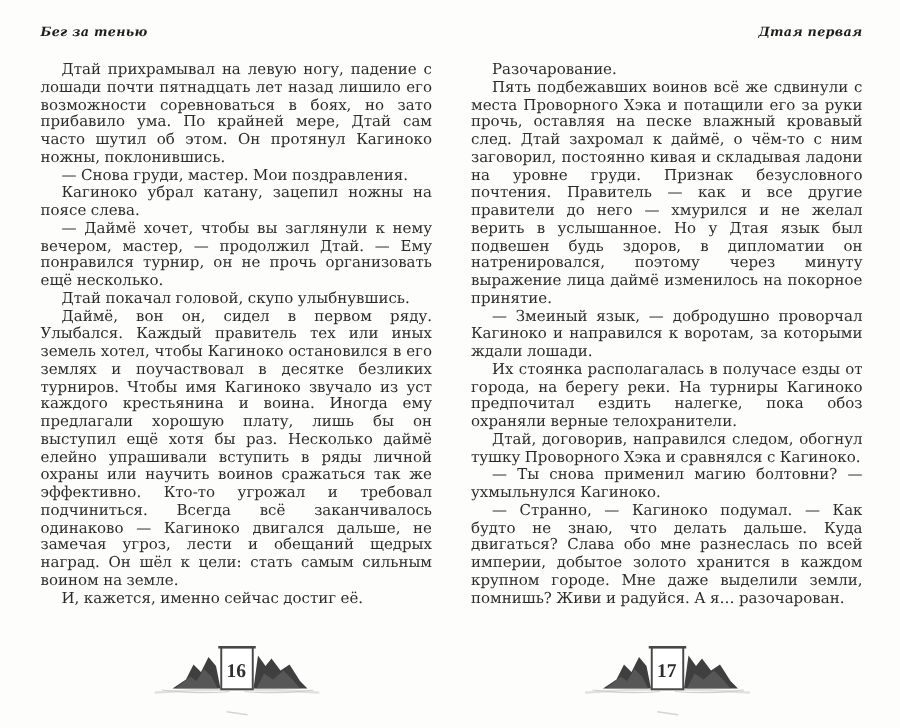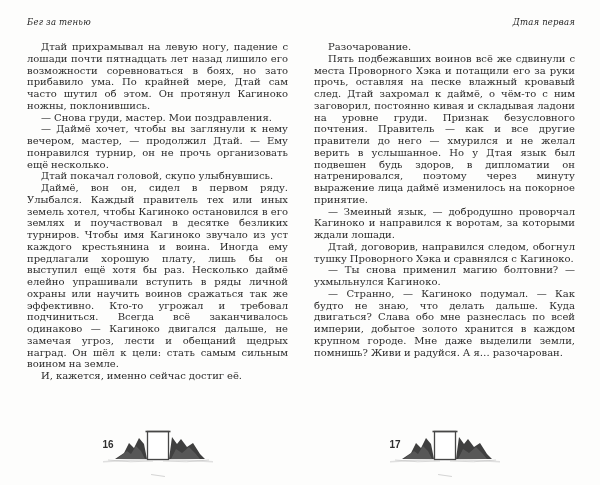--- a/index.html
+++ b/index.html
@@ -12,21 +12,21 @@
   }
   .book {
     width: 600px; height: 485px;
     padding: 17px 25px 0 27px;
     position: relative;
   }
   .running-head {
     display: flex;
     justify-content: space-between;
     font-size: 8.5px;
-    font-weight: normal;
+    font-weight: bold;
     font-style: italic;
     color: #1f1f1f;
     letter-spacing: 0.2px;
   }
   .spread {
     display: flex;
     gap: 26px;
     margin-top: 14px;
   }
   .page {
@@ -50,24 +50,25 @@
     width: 110px;
     height: 48px;
     transform: translateX(-50%);
   }
   .ornament svg { display: block; }
   .page-number {
     position: absolute;
     top: 12px;
     left: 0;
     width: 100%;
-    font-size: 10px;
+    text-align: center;
+    font-size: 13px;
     font-weight: bold;
     color: #2e2e2e;
-    font-family: Liberation Sans, sans-serif;
+    font-family: Liberation Serif, serif;
   }
   .ground-speck {
     position: absolute;
     bottom: -1px;
     left: 44%;
     width: 14px;
     height: 1px;
     background: #b9b9b9;
     transform: rotate(8deg);
     opacity: 0.6;
@@ -82,20 +83,21 @@
     <span>Бег за тенью</span>
     <span>Дтая первая</span>
   </div>
 
   <div class="spread">
 
     <section class="page">
       <div class="page-text">
         <p>Дтай прихрамывал на левую ногу, падение с лошади почти пятнадцать лет назад лишило его возможности соревноваться в боях, но зато прибавило ума. По крайней мере, Дтай сам часто шутил об этом. Он протянул Кагиноко ножны, поклонившись.</p>
         <p>— Снова груди, мастер. Мои поздравления.</p>
+        <p>Кагиноко убрал катану, зацепил ножны на поясе слева.</p>
         <p>— Даймё хочет, чтобы вы заглянули к нему вечером, мастер, — продолжил Дтай. — Ему понравился турнир, он не прочь организовать ещё несколько.</p>
         <p>Дтай покачал головой, скупо улыбнувшись.</p>
         <p>Даймё, вон он, сидел в первом ряду. Улыбался. Каждый правитель тех или иных земель хотел, чтобы Кагиноко остановился в его землях и поучаствовал в десятке безликих турниров. Чтобы имя Кагиноко звучало из уст каждого крестьянина и воина. Иногда ему предлагали хорошую плату, лишь бы он выступил ещё хотя бы раз. Несколько даймё елейно упрашивали вступить в ряды личной охраны или научить воинов сражаться так же эффективно. Кто-то угрожал и требовал подчиниться. Всегда всё заканчивалось одинаково — Кагиноко двигался дальше, не замечая угроз, лести и обещаний щедрых наград. Он шёл к цели: стать самым сильным воином на земле.</p>
         <p>И, кажется, именно сейчас достиг её.</p>
       </div>
       <div class="ornament">
         <span class="icon">
           <svg width="110" height="44" viewBox="0 0 110 44" xmlns="http://www.w3.org/2000/svg">
             <path d="M0,34 Q55,29.5 110,34 L110,35.5 Q55,31.5 0,35.5 Z" fill="#c9c9c9" opacity="0.55"></path>
             <path d="M12,32 L21,26 L26,16 L31,21 L36,11 L41,17 L44,32 Z" fill="#3f3f3f"></path>
@@ -111,20 +113,21 @@
         <span class="page-number">16</span>
         <span class="ground-speck"></span>
       </div>
     </section>
 
     <section class="page">
       <div class="page-text">
         <p>Разочарование.</p>
         <p>Пять подбежавших воинов всё же сдвинули с места Проворного Хэка и потащили его за руки прочь, оставляя на песке влажный кровавый след. Дтай захромал к даймё, о чём-то с ним заговорил, постоянно кивая и складывая ладони на уровне груди. Признак безусловного почтения. Правитель — как и все другие правители до него — хмурился и не желал верить в услышанное. Но у Дтая язык был подвешен будь здоров, в дипломатии он натренировался, поэтому через минуту выражение лица даймё изменилось на покорное принятие.</p>
         <p>— Змеиный язык, — добродушно проворчал Кагиноко и направился к воротам, за которыми ждали лошади.</p>
+        <p>Их стоянка располагалась в получасе езды от города, на берегу реки. На турниры Кагиноко предпочитал ездить налегке, пока обоз охраняли верные телохранители.</p>
         <p>Дтай, договорив, направился следом, обогнул тушку Проворного Хэка и сравнялся с Кагиноко.</p>
         <p>— Ты снова применил магию болтовни? — ухмыльнулся Кагиноко.</p>
         <p>— Странно, — Кагиноко подумал. — Как будто не знаю, что делать дальше. Куда двигаться? Слава обо мне разнеслась по всей империи, добытое золото хранится в каждом крупном городе. Мне даже выделили земли, помнишь? Живи и радуйся. А я… разочарован.</p>
 
       </div>
       <div class="ornament">
         <span class="icon">
           <svg width="110" height="44" viewBox="0 0 110 44" xmlns="http://www.w3.org/2000/svg">
             <path d="M0,34 Q55,29.5 110,34 L110,35.5 Q55,31.5 0,35.5 Z" fill="#c9c9c9" opacity="0.55"></path>
             <path d="M12,32 L21,26 L26,16 L31,21 L36,11 L41,17 L44,32 Z" fill="#3f3f3f"></path>

